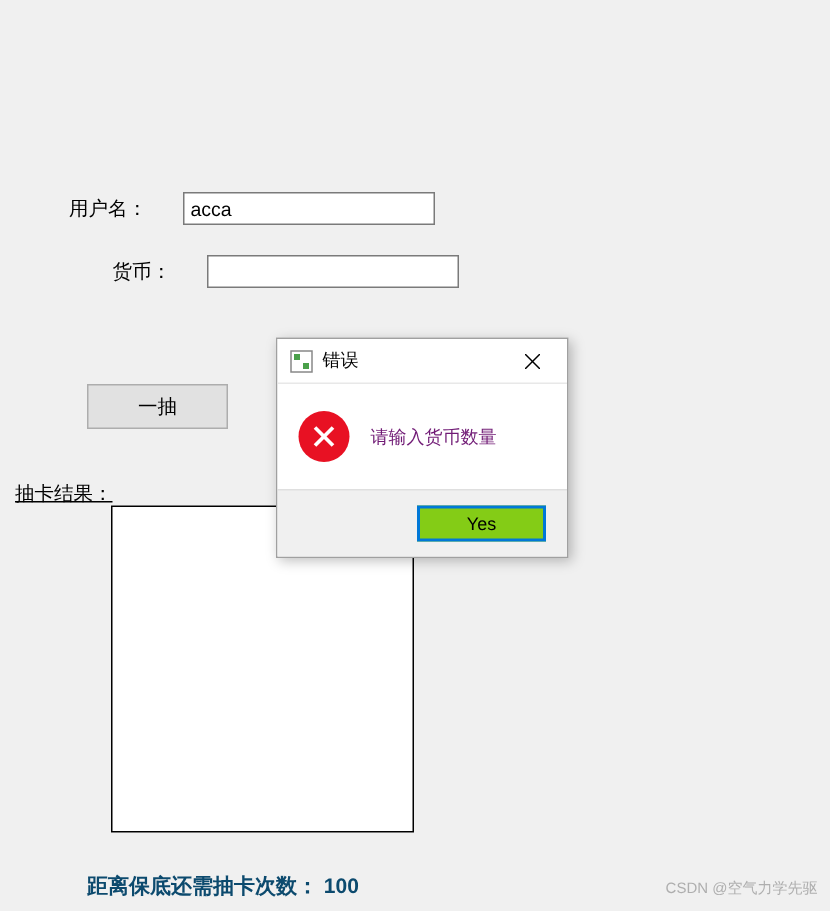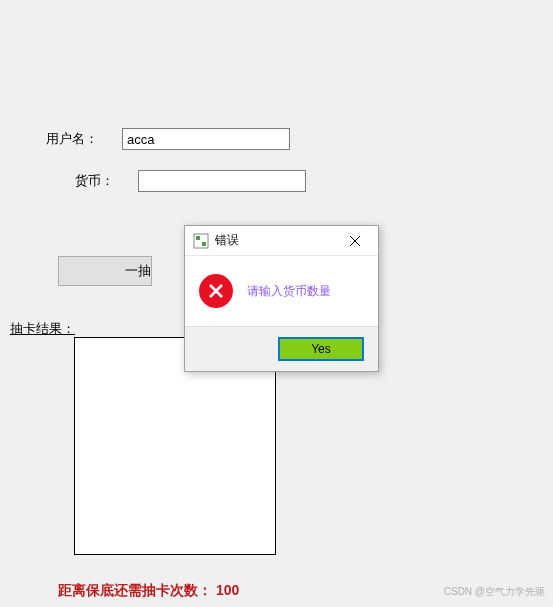--- a/index.html
+++ b/index.html
@@ -49,21 +49,20 @@
       position: absolute;
       left: 58px;
       top: 256px;
       width: 94px;
       height: 30px;
       background: #e1e1e1;
       border: 1px solid #adadad;
       font-family: inherit;
       font-size: 13px;
       cursor: pointer;
-      text-align: right;
     }
     .result-label {
       position: absolute;
       left: 10px;
       top: 320px;
       color: #000;
       text-decoration: underline;
     }
     .result-box {
       position: absolute;
@@ -72,21 +71,21 @@
       width: 202px;
       height: 218px;
       background: #fff;
       border: 1px solid #000;
     }
     .pity-label {
       position: absolute;
       left: 58px;
       top: 582px;
       font-weight: bold;
-      color: #b91c1c;
+      color: #0c4a6e;
       font-size: 14px;
       text-align: right;
     }
     .watermark {
       position: absolute;
       right: 8px;
       bottom: 8px;
       color: rgba(120,120,120,0.55);
       font-size: 10px;
       font-family: "Microsoft YaHei", sans-serif;
@@ -151,21 +150,21 @@
       justify-content: center;
       margin-right: 14px;
       flex-shrink: 0;
     }
     .error-icon svg {
       width: 16px;
       height: 16px;
     }
     .dialog-message {
       font-size: 12px;
-      color: #8b5cf6;
+      color: #701a75;
     }
     .dialog-footer {
       background: #f0f0f0;
       padding: 10px 14px;
       text-align: right;
       border-top: 1px solid #dfdfdf;
     }
     .dialog-yes {
       width: 86px;
       height: 24px;

